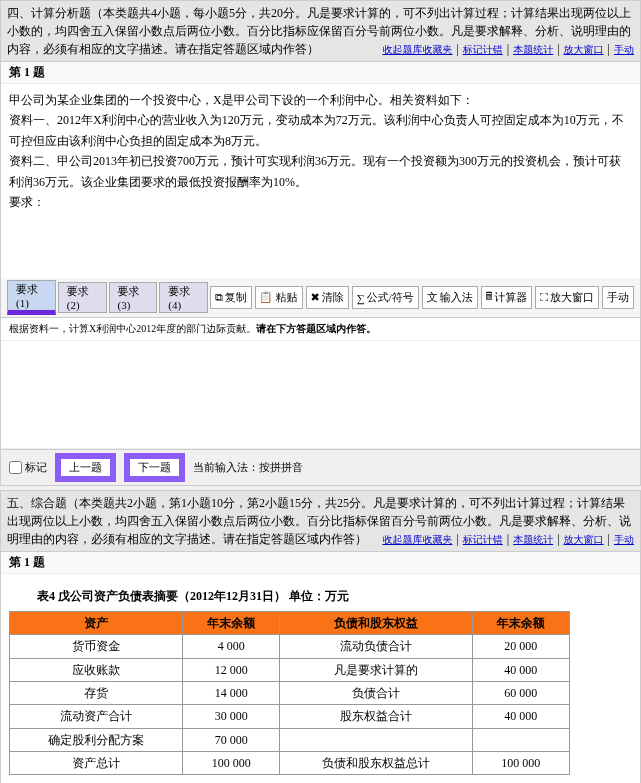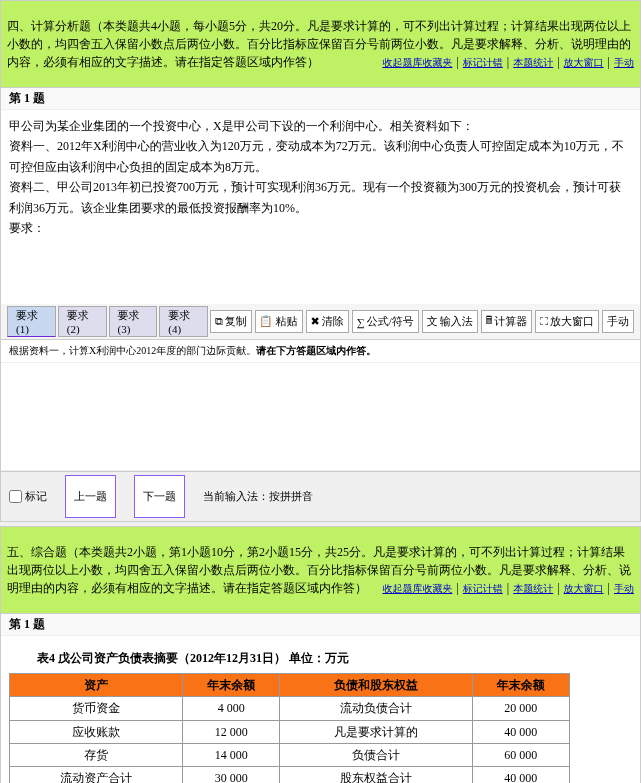--- a/index.html
+++ b/index.html
@@ -9,23 +9,23 @@
       background: #f0f0f0;
       color: #000;
       width: 641px;
     }
     .section {
       background: #fff;
       border: 1px solid #ccc;
       margin-bottom: 4px;
     }
     .section-header {
-      background: #bef264;
+      background: #e5e5e5;
       border-bottom: 1px solid #ccc;
-      padding: 16px 6px;
+      padding: 3px 6px;
       font-size: 12px;
       line-height: 1.5;
     }
     .section-body {
       padding: 6px 8px;
       font-size: 12px;
       line-height: 1.7;
       min-height: 40px;
     }
     .toolbar-btn {
@@ -55,46 +55,46 @@
     }
     .req-tab {
       padding: 1px 8px;
       background: #dde;
       border: 1px solid #aaa;
       cursor: pointer;
       font-size: 11px;
     }
     .req-tab.active {
       background: #c8d8f0;
-      border-bottom: 1px solid #6d28d9;
+      border-bottom: 5px solid #6d28d9;
     }
     .req-toolbar-right {
       margin-left: auto;
       display: flex;
       gap: 3px;
     }
     .answer-area {
       min-height: 80px;
       padding: 4px 8px;
       background: #fff;
       border-bottom: 1px solid #eee;
     }
     .bottom-bar {
       background: #f0f0f0;
       border-top: 1px solid #ccc;
       padding: 3px 8px;
       display: flex;
       align-items: center;
-      gap: 18px;
+      gap: 8px;
       font-size: 11px;
     }
     .nav-btn {
-      padding: 13px 8px;
-      background: #fff;
-      border: 1px solid #8b5cf6;
+      padding: 1px 8px;
+      background: #fff;
+      border: 6px solid #8b5cf6;
       cursor: pointer;
       font-size: 11px;
     }
     .checkbox-area {
       display: flex;
       align-items: center;
       gap: 3px;
     }
     table.data-table {
       border-collapse: collapse;

